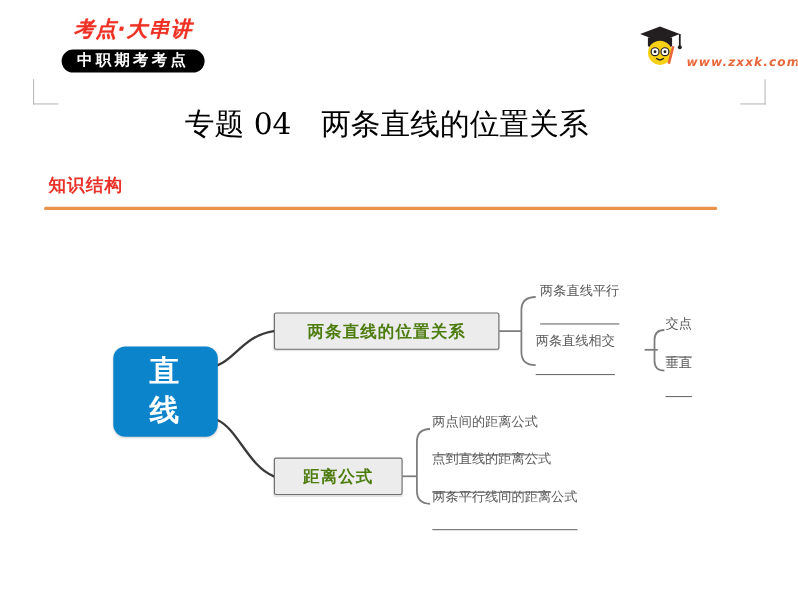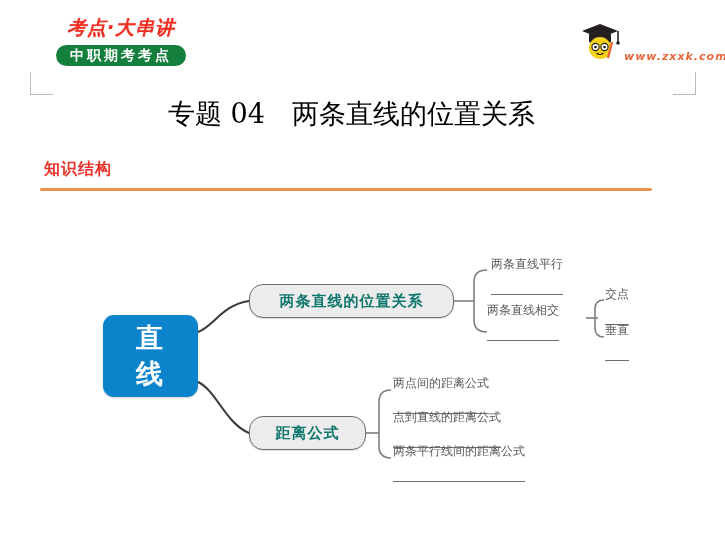--- a/index.html
+++ b/index.html
@@ -42,21 +42,21 @@
     font-size: 19px;
     line-height: 30px;
     color: #ee3124;
     letter-spacing: 1px;
     font-style: italic;
     text-shadow: 0 0 1px rgba(238,49,36,0.5);
   }
   .brand-left .pill {
     display: inline-block;
     margin-top: 3px;
-    background: #15803d;
+    background: #000000;
     color: #ffffff;
     font-weight: bold;
     font-size: 14px;
     line-height: 21px;
     border-radius: 11px;
     padding: 0 14px;
     letter-spacing: 3px;
   }
 
   
@@ -168,22 +168,22 @@
     justify-content: center;
     text-align: center;
     box-shadow: 0 1px 2px rgba(0,0,0,0.18);
   }
   .node-root .root-text { white-space: pre-line; }
 
   
   .node-branch {
     background: #ececec;
     border: 1.4px solid #6f6f6f;
-    border-radius: 14px;
-    color: #0f766e;
+    border-radius: 2px;
+    color: #4d7c0f;
     font-weight: bold;
     font-size: 15px;
     letter-spacing: 1px;
     display: flex;
     align-items: center;
     justify-content: center;
     white-space: nowrap;
     box-shadow: 0 1px 1px rgba(0,0,0,0.12);
     font-family: Liberation Serif, serif;
   }

